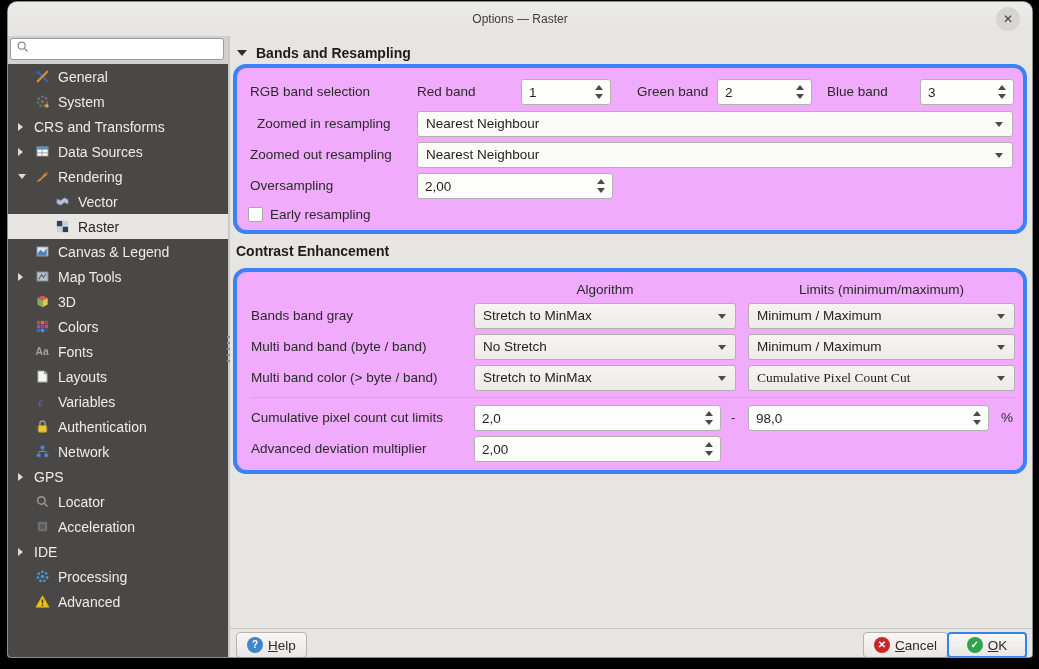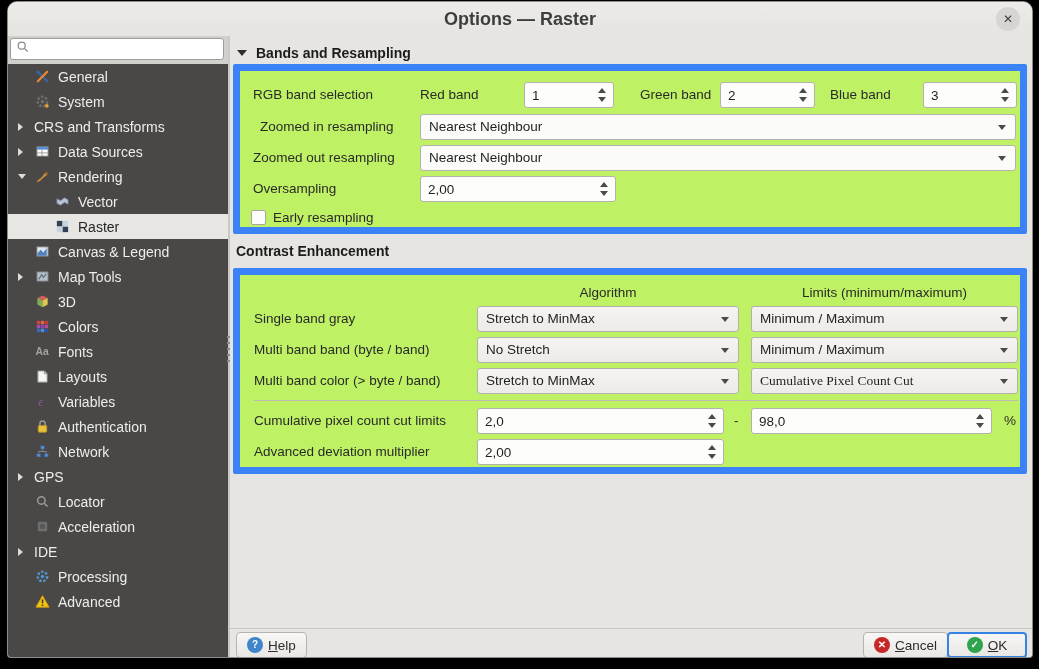--- a/index.html
+++ b/index.html
@@ -1,20 +1,20 @@
 <!DOCTYPE html>
 <html><head>
 <meta charset="utf-8">
 <style>
   html,body{margin:0;padding:0;}
   body{width:1039px;height:669px;background:#000;font-family:"Liberation Sans",sans-serif;overflow:hidden;position:relative;}
   .dialog{position:absolute;left:8px;top:2px;width:1024px;height:655px;background:#e7e5e2;border-radius:9px 9px 3px 3px;overflow:hidden;box-shadow:0 0 0 1px #8e8c89;}
   
   .titlebar{position:absolute;left:0;top:0;width:100%;height:34px;background:linear-gradient(#ecebe8,#e6e4e1);border-bottom:1px solid #cfcdc9;}
-  .title{position:absolute;left:0;right:0;top:0;height:34px;line-height:34px;text-align:center;font-weight:bold;font-size:18px;color:#3d3d3d;}
+  .title{position:absolute;left:0;right:0;top:0;height:34px;line-height:34px;text-align:center;font-weight:normal;font-size:12px;color:#3d3d3d;}
   .close-btn{position:absolute;right:12px;top:5px;width:24px;height:24px;border-radius:12px;background:#d7d5d1;display:flex;align-items:center;justify-content:center;cursor:pointer;}
   .close-btn span{font-size:12px;color:#3f3f3f;line-height:1;}
   
   .leftcol{position:absolute;left:0;top:34px;width:220px;bottom:0;background:#4a4846;}
   .search-wrap{position:absolute;left:0;top:0;width:220px;height:28px;background:#d2d0cc;}
   .search-input{position:absolute;left:2px;top:2px;width:214px;height:22px;background:#fff;border:1px solid #9e9c98;border-radius:3px;display:flex;align-items:center;padding-left:5px;box-sizing:border-box;}
   .sidebar{position:absolute;left:0;top:28px;right:0;bottom:0;overflow:hidden;}
   .nav-row{height:25px;display:flex;align-items:center;color:#ededec;font-size:14px;padding-left:10px;cursor:default;white-space:nowrap;}
   .nav-row.lvl2{padding-left:46px;align-items:center;}
   .nav-row.selected{background:#e8e6e3;color:#262626;}
@@ -24,21 +24,21 @@
   .chev-right{width:0;height:0;border-top:4px solid transparent;border-bottom:4px solid transparent;border-left:5px solid #dddcda;}
   .chev-down{width:0;height:0;border-left:4px solid transparent;border-right:4px solid transparent;border-top:5px solid #dddcda;}
   
   .splitter{position:absolute;left:220px;top:34px;bottom:0;width:2px;background:#cbc9c5;}
   .splitter .dots{position:absolute;left:-1px;top:300px;width:3px;height:26px;background:repeating-linear-gradient(#8a8a8a 0 2px,transparent 2px 6px);}
   
   .main{position:absolute;left:222px;top:34px;width:954px;bottom:0;background:#e7e5e2;}
   .grp-header{position:absolute;left:7px;top:9px;display:flex;align-items:center;gap:9px;}
   .grp-arrow{width:0;height:0;border-left:5px solid transparent;border-right:5px solid transparent;border-top:6px solid #2e2e2e;}
   .grp-title{font-weight:bold;font-size:14px;color:#1c1c1c;}
-  .groupbox{position:absolute;background:#bef264;border:7px solid #3b82f6;border-radius:2px;box-sizing:border-box;}
+  .groupbox{position:absolute;background:#f0abfc;border:4px solid #3b82f6;border-radius:13px;box-sizing:border-box;}
   .bands-box{left:3px;top:28px;width:794px;height:170px;}
   .contrast-title{position:absolute;left:6px;top:207px;font-weight:bold;font-size:14px;color:#1c1c1c;}
   .contrast-box{left:3px;top:232px;width:794px;height:206px;}
   .lbl{position:absolute;font-size:13.5px;color:#2a2a2a;line-height:26px;height:26px;white-space:nowrap;}
   .colhead{position:absolute;font-size:13.5px;color:#2a2a2a;text-align:center;height:18px;line-height:18px;}
   
   .spinbox{position:absolute;height:26px;background:#fdfdfc;border:1px solid #b3b1ad;border-radius:3px;box-sizing:border-box;}
   .spinbox input{position:absolute;left:0;top:0;width:calc(100% - 20px);height:100%;border:none;background:transparent;font-family:"Liberation Sans",sans-serif;font-size:13.5px;color:#1f1f1f;padding:0 0 0 7px;outline:none;}
   .spin-btns{position:absolute;right:5px;top:0;bottom:0;width:12px;display:flex;flex-direction:column;align-items:center;justify-content:center;gap:4px;}
   .tri-up{width:0;height:0;border-left:4px solid transparent;border-right:4px solid transparent;border-bottom:5px solid #4a4a4a;}
@@ -375,21 +375,21 @@
       <div class="checkbox" style="left:11px;top:139px;"></div>
       <div class="check-lbl" style="left:33px;top:138px;">Early resampling</div>
     </div>
 
     <div class="contrast-title">Contrast Enhancement</div>
 
     <div class="groupbox contrast-box">
       <div class="colhead" style="left:237px;top:9px;width:262px;">Algorithm</div>
       <div class="colhead" style="left:511px;top:9px;width:267px;">Limits (minimum/maximum)</div>
 
-      <div class="lbl" style="left:14px;top:31px;">Single band gray</div>
+      <div class="lbl" style="left:14px;top:31px;">Bands band gray</div>
       <div class="combo gray" style="left:237px;top:31px;width:262px;">
         <span>Stretch to MinMax</span>
         <span class="combo-arrow"></span>
       </div>
       <div class="combo gray" style="left:511px;top:31px;width:267px;">
         <span>Minimum / Maximum</span>
         <span class="combo-arrow"></span>
       </div>
 
       <div class="lbl" style="left:14px;top:62px;">Multi band band (byte / band)</div>

